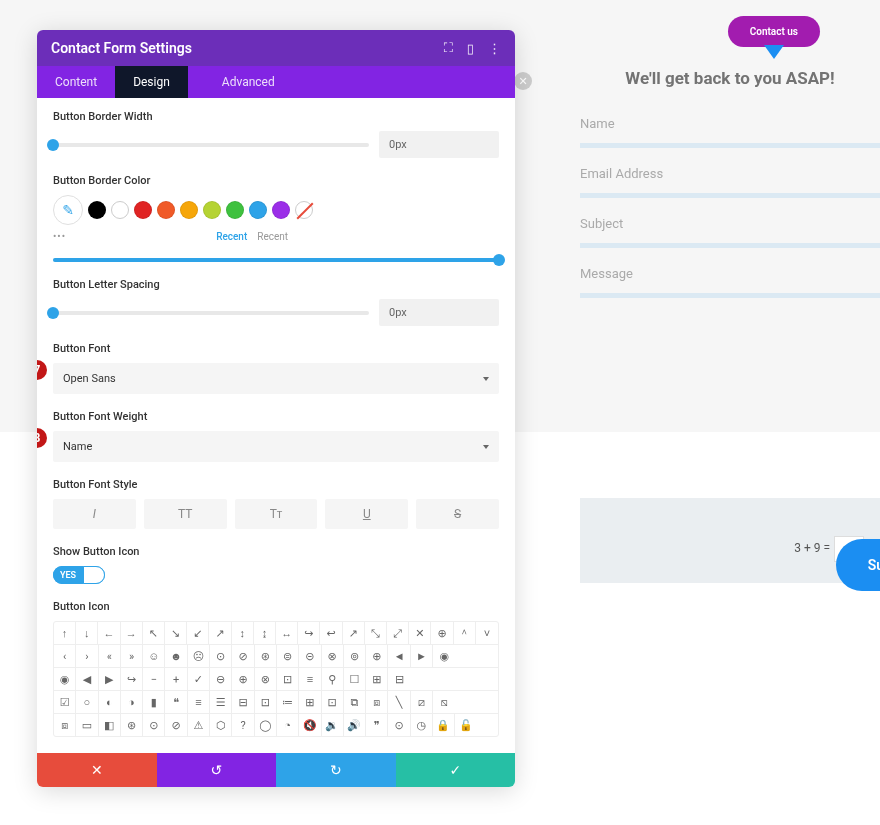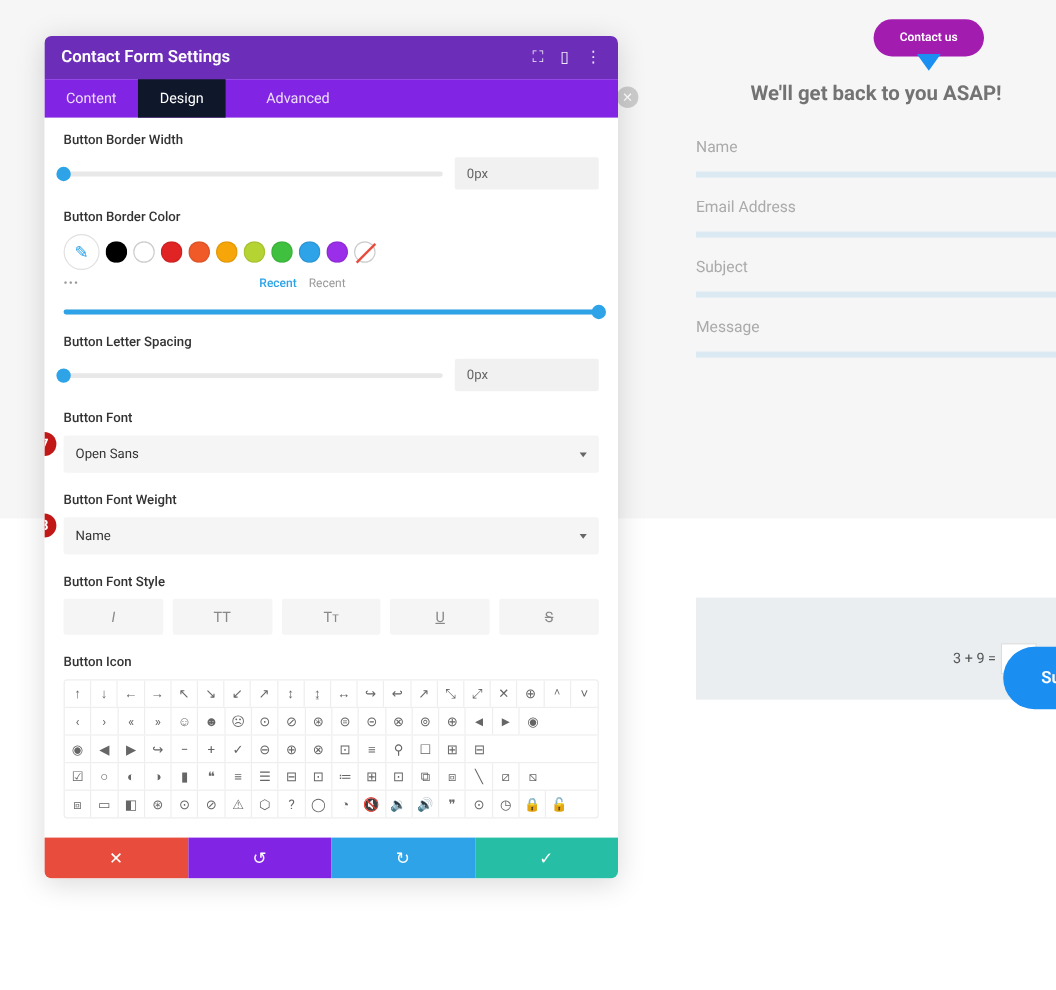--- a/index.html
+++ b/index.html
@@ -190,20 +190,27 @@
       <div class="lbl">Button Font Style</div>
       <div class="styles">
         <button class="sbtn" style="font-style:italic">I</button>
         <button class="sbtn">TT</button>
         <button class="sbtn">Tᴛ</button>
         <button class="sbtn" style="text-decoration:underline">U</button>
         <button class="sbtn" style="text-decoration:line-through">S</button>
       </div>
     </div>
 
+    <div class="sect">
+      <div class="lbl">Show Button Icon</div>
+      <div class="tog">
+          <span class="y">YES</span>
+          <span class="slot"></span>
+        </div>
+    </div>
 
     <div class="sect">
       <div class="lbl">Button Icon</div>
       <div class="igrid" id="igrid">
           <div class="irow">
             <div class="ic">↑</div>
             <div class="ic">↓</div>
             <div class="ic">←</div>
             <div class="ic">→</div>
             <div class="ic">↖</div>

